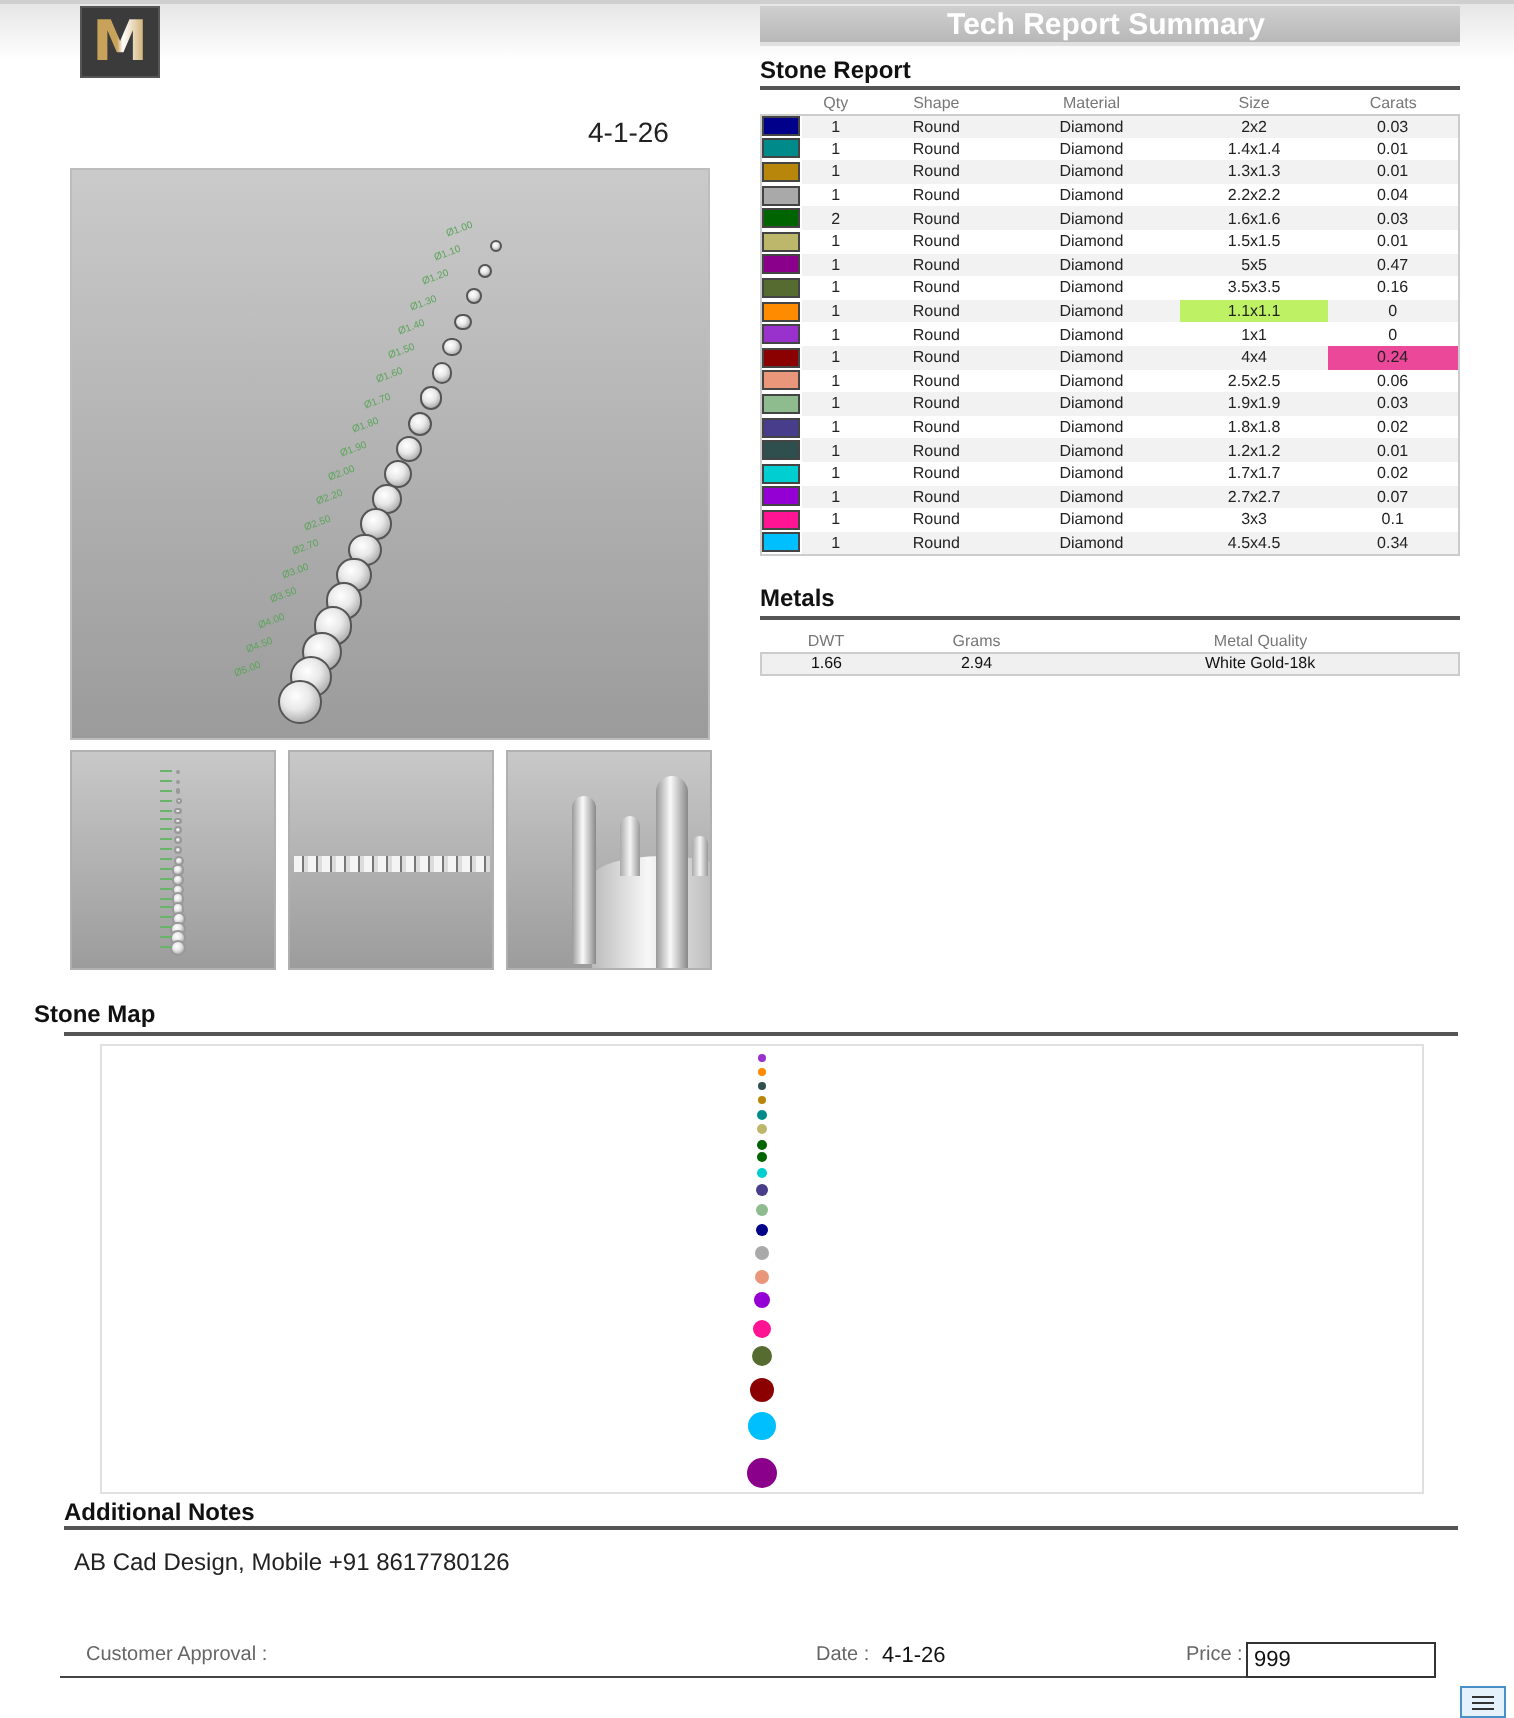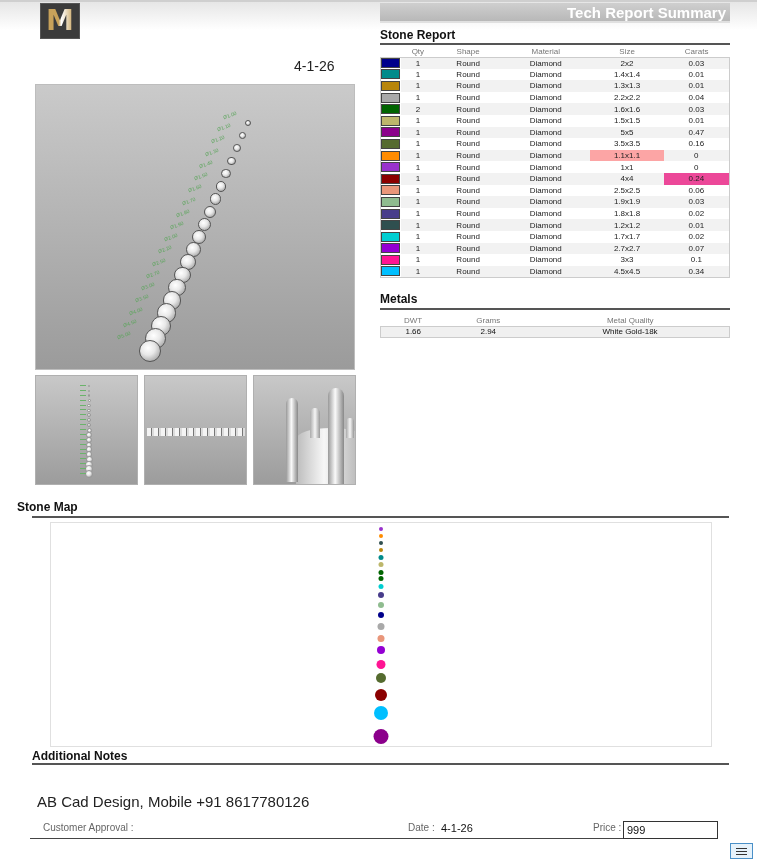--- a/index.html
+++ b/index.html
@@ -3,36 +3,36 @@
 <meta charset="utf-8">
 <style>
   * { box-sizing: border-box; margin: 0; padding: 0; }
   body { width: 757px; height: 859px; background: #ffffff; font-family: "Liberation Sans", sans-serif; position: relative; overflow: hidden; color: #111; }
   .topshade { position: absolute; left: 0; top: 0; width: 757px; height: 30px; background: linear-gradient(#e6e6e6, #ffffff); border-top: 2px solid #cfcfcf; }
   .logo { position: absolute; left: 40px; top: 3px; width: 40px; height: 36px; background: #3b3b3b; border: 1px solid #555; display: flex; align-items: center; justify-content: center; }
   .logo span { font-family: "DejaVu Sans", sans-serif; font-weight: bold; font-size: 28px; background: linear-gradient(90deg, #c8a25a 0%, #c8a25a 45%, #ffffff 55%, #c8a25a 100%); -webkit-background-clip: text; color: transparent; line-height: 1; }
   .date-top { position: absolute; left: 294px; top: 58px; font-size: 14px; color: #222; }
   .mainview { position: absolute; left: 35px; top: 84px; width: 320px; height: 286px; background: linear-gradient(#cacaca, #9b9b9b); border: 1px solid #bdbdbd; overflow: hidden; }
   .thumb { position: absolute; top: 375px; width: 103px; height: 110px; background: linear-gradient(#c8c8c8, #9c9c9c); border: 1px solid #b0b0b0; overflow: hidden; }
-  .title-bar { position: absolute; left: 380px; top: 3px; width: 350px; height: 20px; background: linear-gradient(#cfcfcf, #b8b8b8); border-bottom: 2px solid #e0e0e0; text-align: right; padding-right: 4px; }
+  .title-bar { position: absolute; left: 380px; top: 3px; width: 350px; height: 20px; background: linear-gradient(#cfcfcf, #b8b8b8); border-bottom: 2px solid #e0e0e0; text-align: center; padding-right: 4px; }
   .title-bar span { color: #fff; font-weight: bold; font-size: 15px; line-height: 20px; }
   .section-h { position: absolute; font-weight: bold; font-size: 12px; color: #111; }
   .rule { position: absolute; height: 2px; background: #555; }
   table.stones { position: absolute; left: 380px; top: 46px; width: 350px; border-collapse: collapse; font-size: 8px; }
   table.stones th { font-weight: normal; color: #777; height: 11px; text-align: center; }
   table.stones td { height: 11.6px; text-align: center; color: #222; }
   table.stones td.sw { width: 20px; padding: 0; }
   .swatch { display: block; width: 19px; height: 10px; border: 1px solid #444; }
   .stbody { border: 1px solid #ccc; }
   table.metals { position: absolute; left: 380px; top: 316px; width: 350px; border-collapse: collapse; font-size: 8px; }
   table.metals th { font-weight: normal; color: #777; height: 10px; }
   table.metals td { height: 11px; text-align: center; background: #f0f0f0; border-top: 1px solid #ccc; border-bottom: 1px solid #ccc; }
   .stonemap { position: absolute; left: 50px; top: 522px; width: 662px; height: 225px; border: 1px solid #e0e0e0; background: #fff; }
   .dot { position: absolute; border-radius: 50%; transform: translateX(-50%); }
-  .notes { position: absolute; left: 37px; top: 793px; font-size: 15px; color: #222; }
+  .notes { position: absolute; left: 37px; top: 774px; font-size: 12px; color: #222; }
   .foot-label { position: absolute; top: 822px; font-size: 10px; color: #666; }
   .foot-val { position: absolute; top: 822px; font-size: 11px; color: #111; }
   .price-box { position: absolute; left: 623px; top: 821px; width: 95px; height: 18px; border: 1px solid #333; font-size: 11px; padding-left: 3px; line-height: 16px; background: #fff; }
   .menu-btn { position: absolute; left: 730px; top: 843px; width: 23px; height: 16px; border: 1px solid #4a90c8; background: #e6f2fb; display: flex; flex-direction: column; justify-content: center; align-items: center; gap: 2px; }
   .menu-btn i { display: block; width: 11px; height: 1px; background: #333; }
   .gem { position: absolute; border-radius: 50%; background: radial-gradient(circle at 40% 35%, #ffffff 0%, #e8e8e8 40%, #8a8a8a 100%); border: 1px solid #555; }
   .lbl { position: absolute; color: #5aa55a; font-size: 5px; transform: rotate(-20deg); white-space: nowrap; }
 </style>
 </head>
 <body>
@@ -235,21 +235,21 @@
         <td style="">3.5x3.5</td>
         <td style="">0.16</td>
       </tr>
       <tr class="row">
         <td class="sw">
           <span class="swatch" style="background:#ff8c00"></span>
         </td>
         <td style="background:#f2f2f2;">1</td>
         <td style="background:#f2f2f2;">Round</td>
         <td style="background:#f2f2f2;">Diamond</td>
-        <td style="background:#fca5a5;">1.1x1.1</td>
+        <td style="background:#bef264;">1.1x1.1</td>
         <td style="background:#f2f2f2;">0</td>
       </tr>
       <tr class="row">
         <td class="sw">
           <span class="swatch" style="background:#9932cc"></span>
         </td>
         <td style="">1</td>
         <td style="">Round</td>
         <td style="">Diamond</td>
         <td style="">1x1</td>

